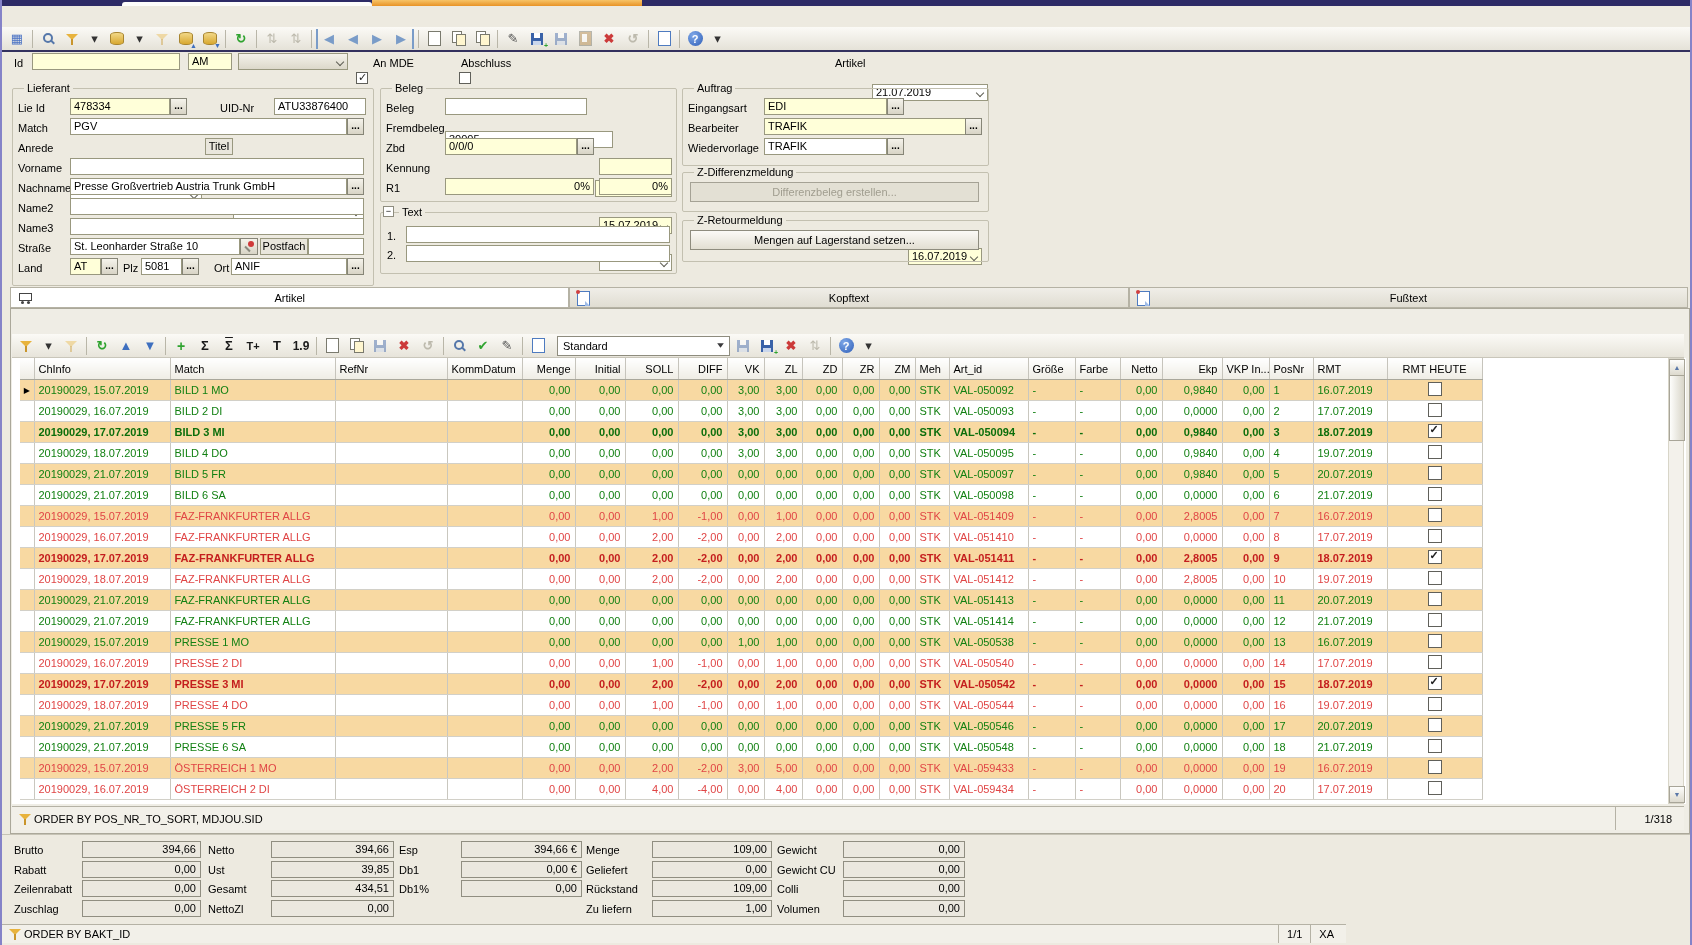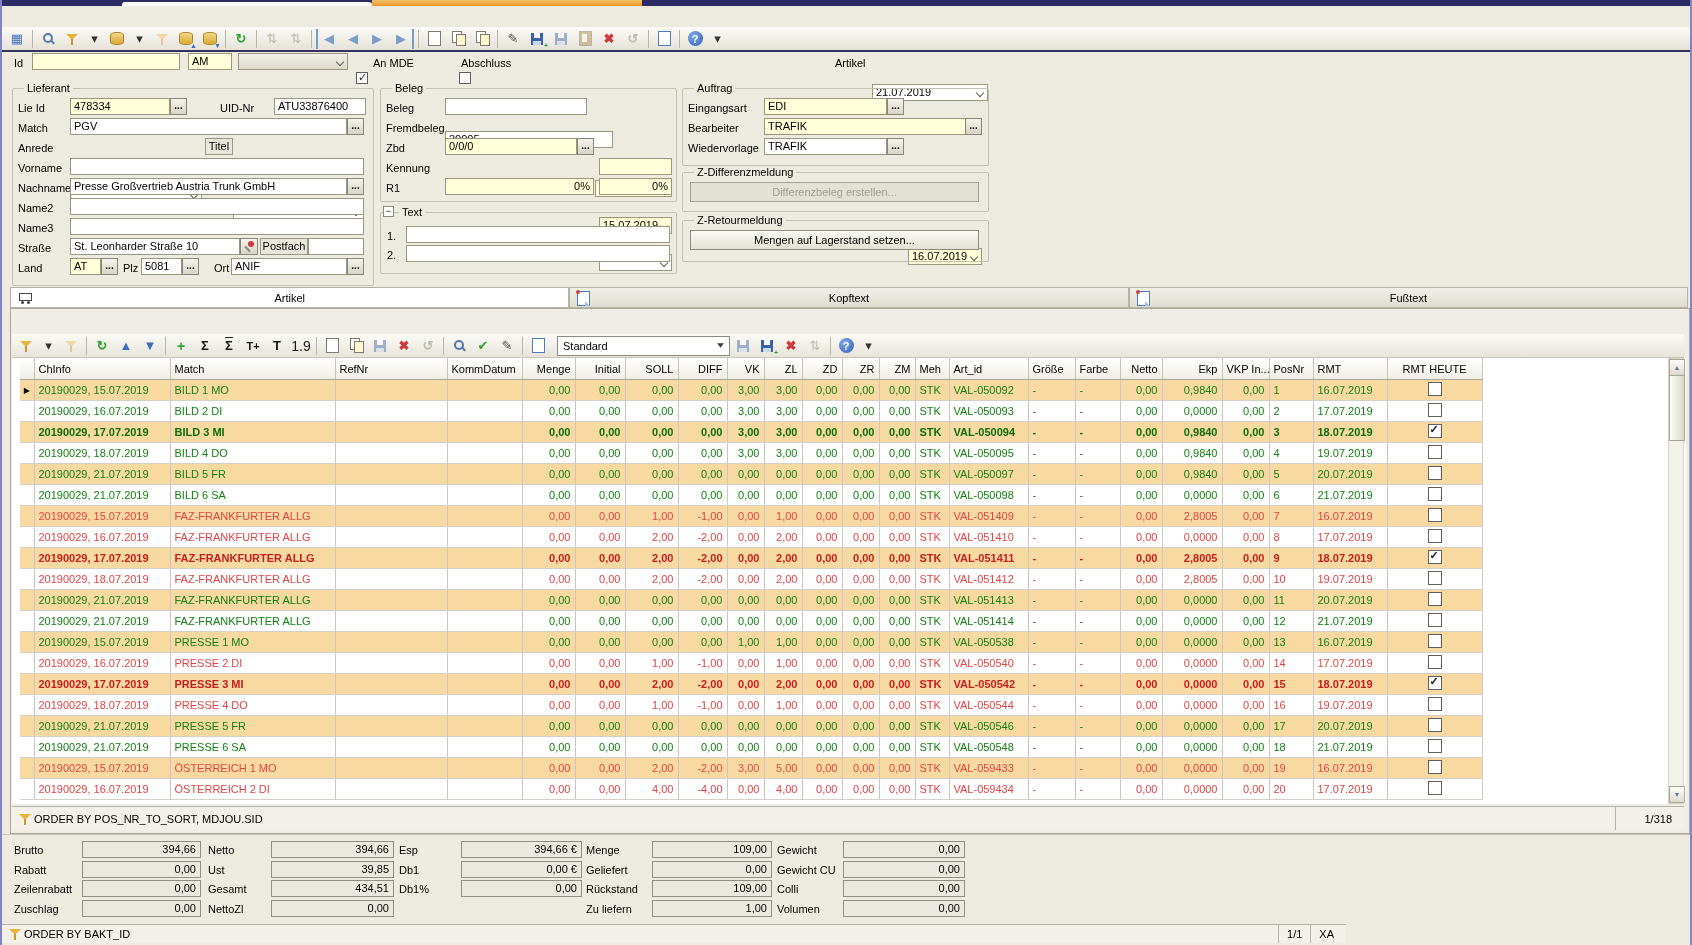--- a/index.html
+++ b/index.html
@@ -36,21 +36,21 @@
         background:linear-gradient(#FAF9F5,#E9E6DC);border-bottom:1px solid #C6C3B5;padding:0 4px;box-sizing:border-box;}
   .mitem{padding:2px 9px;}
   #toolbar{position:absolute;left:0;top:27px;width:100%;height:25px;display:flex;align-items:center;gap:2px;
         background:linear-gradient(#FBFAF6,#E5E2D8);border-bottom:2px solid #33315E;padding:0 4px;box-sizing:border-box;}
   .tbtn{width:22px;height:20px;display:flex;align-items:center;justify-content:center;font-size:13px;position:relative;}
   .tbtn.sm{width:19px;}
   .sep{width:1px;height:18px;background:#B9B6A8;margin:0 2px;}
   .mini{position:absolute;font-size:7px;right:0;bottom:0;font-weight:bold;}
   .dis{color:#BDBAAD !important;}
   .ovl{text-decoration:overline;}
-  .num19{font-size:14px;font-weight:normal;}
+  .num19{font-size:12px;font-weight:bold;}
   
   .ic-funnel{position:relative;width:14px;height:14px;display:inline-block;}
   .ic-funnel::before{content:"";position:absolute;left:1px;top:2px;border-left:6px solid transparent;
        border-right:6px solid transparent;border-top:6px solid #E8B33D;}
   .ic-funnel::after{content:"";position:absolute;left:6px;top:7px;width:2px;height:6px;background:#C9952C;}
   .ic-funnel.gr::before{opacity:.4}.ic-funnel.gr::after{opacity:.4}
   .ic-page{width:11px;height:13px;background:#fff;border:1px solid #7A7A6E;display:inline-block;}
   .ic-copy{position:relative;width:15px;height:15px;display:inline-block;}
   .ic-copy::before{content:"";position:absolute;left:1px;top:0;width:8px;height:10px;background:#fff;border:1px solid #7A7A6E;}
   .ic-copy::after{content:"";position:absolute;left:5px;top:3px;width:8px;height:10px;background:#FFF6CF;border:1px solid #7A7A6E;}

